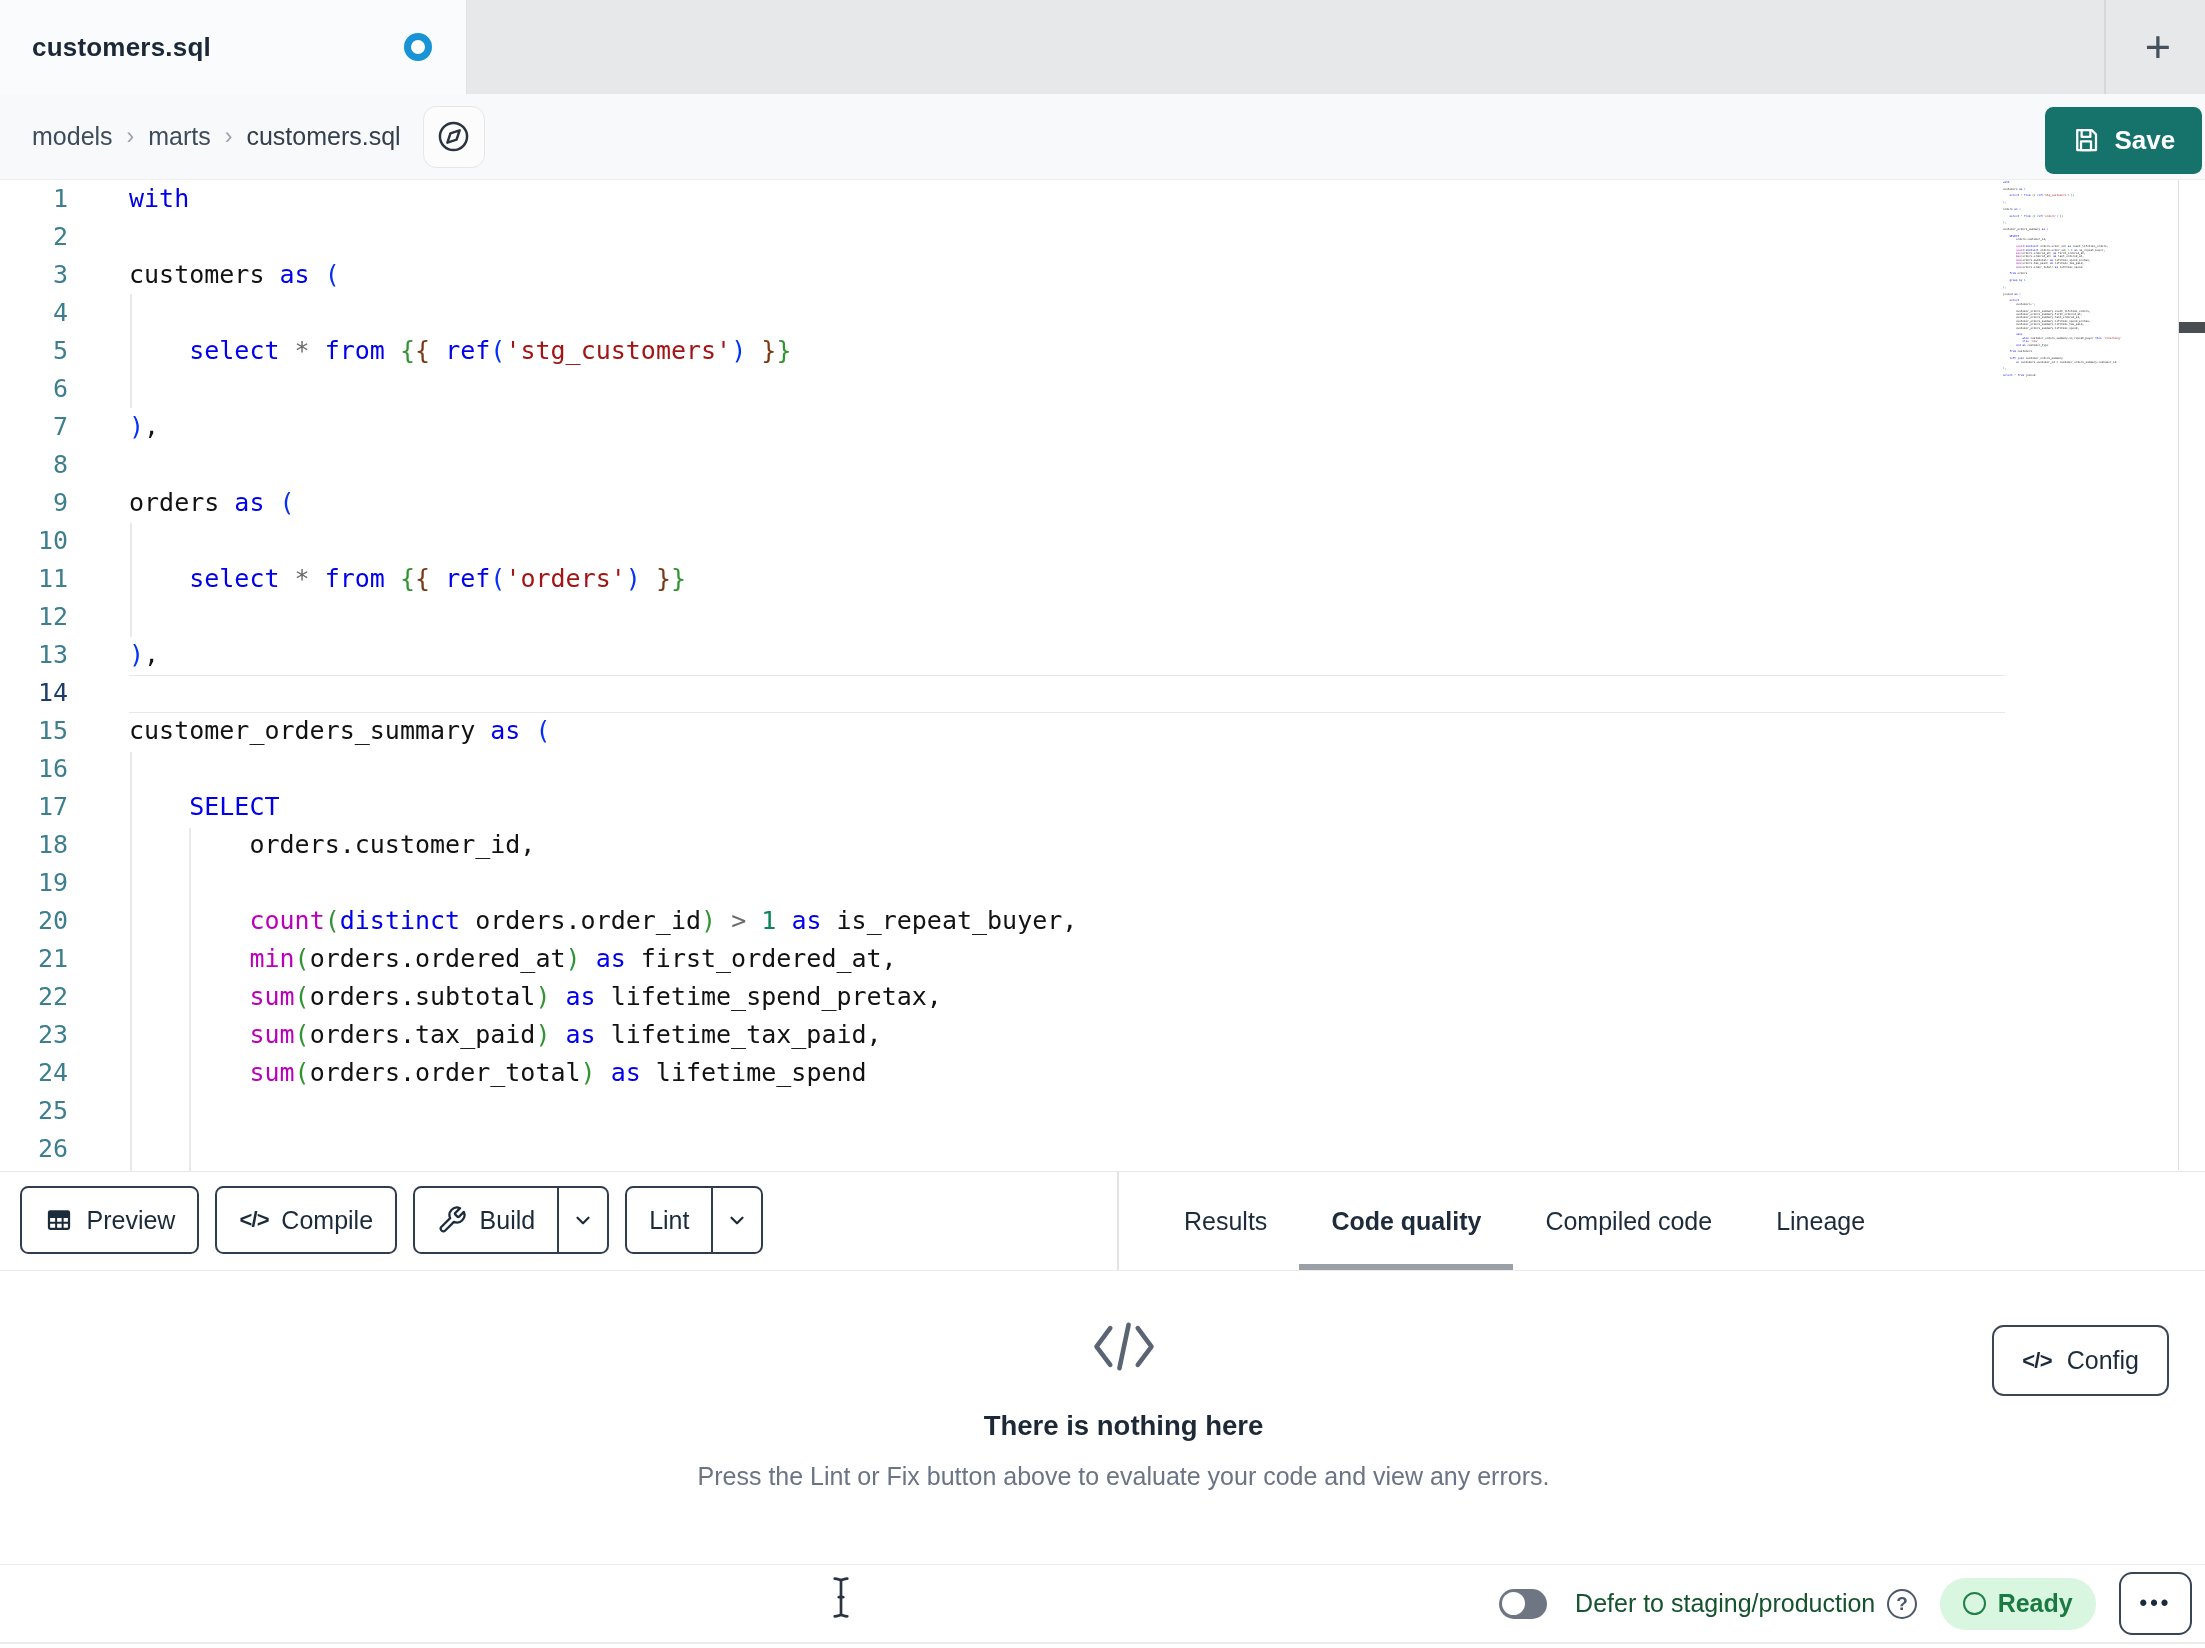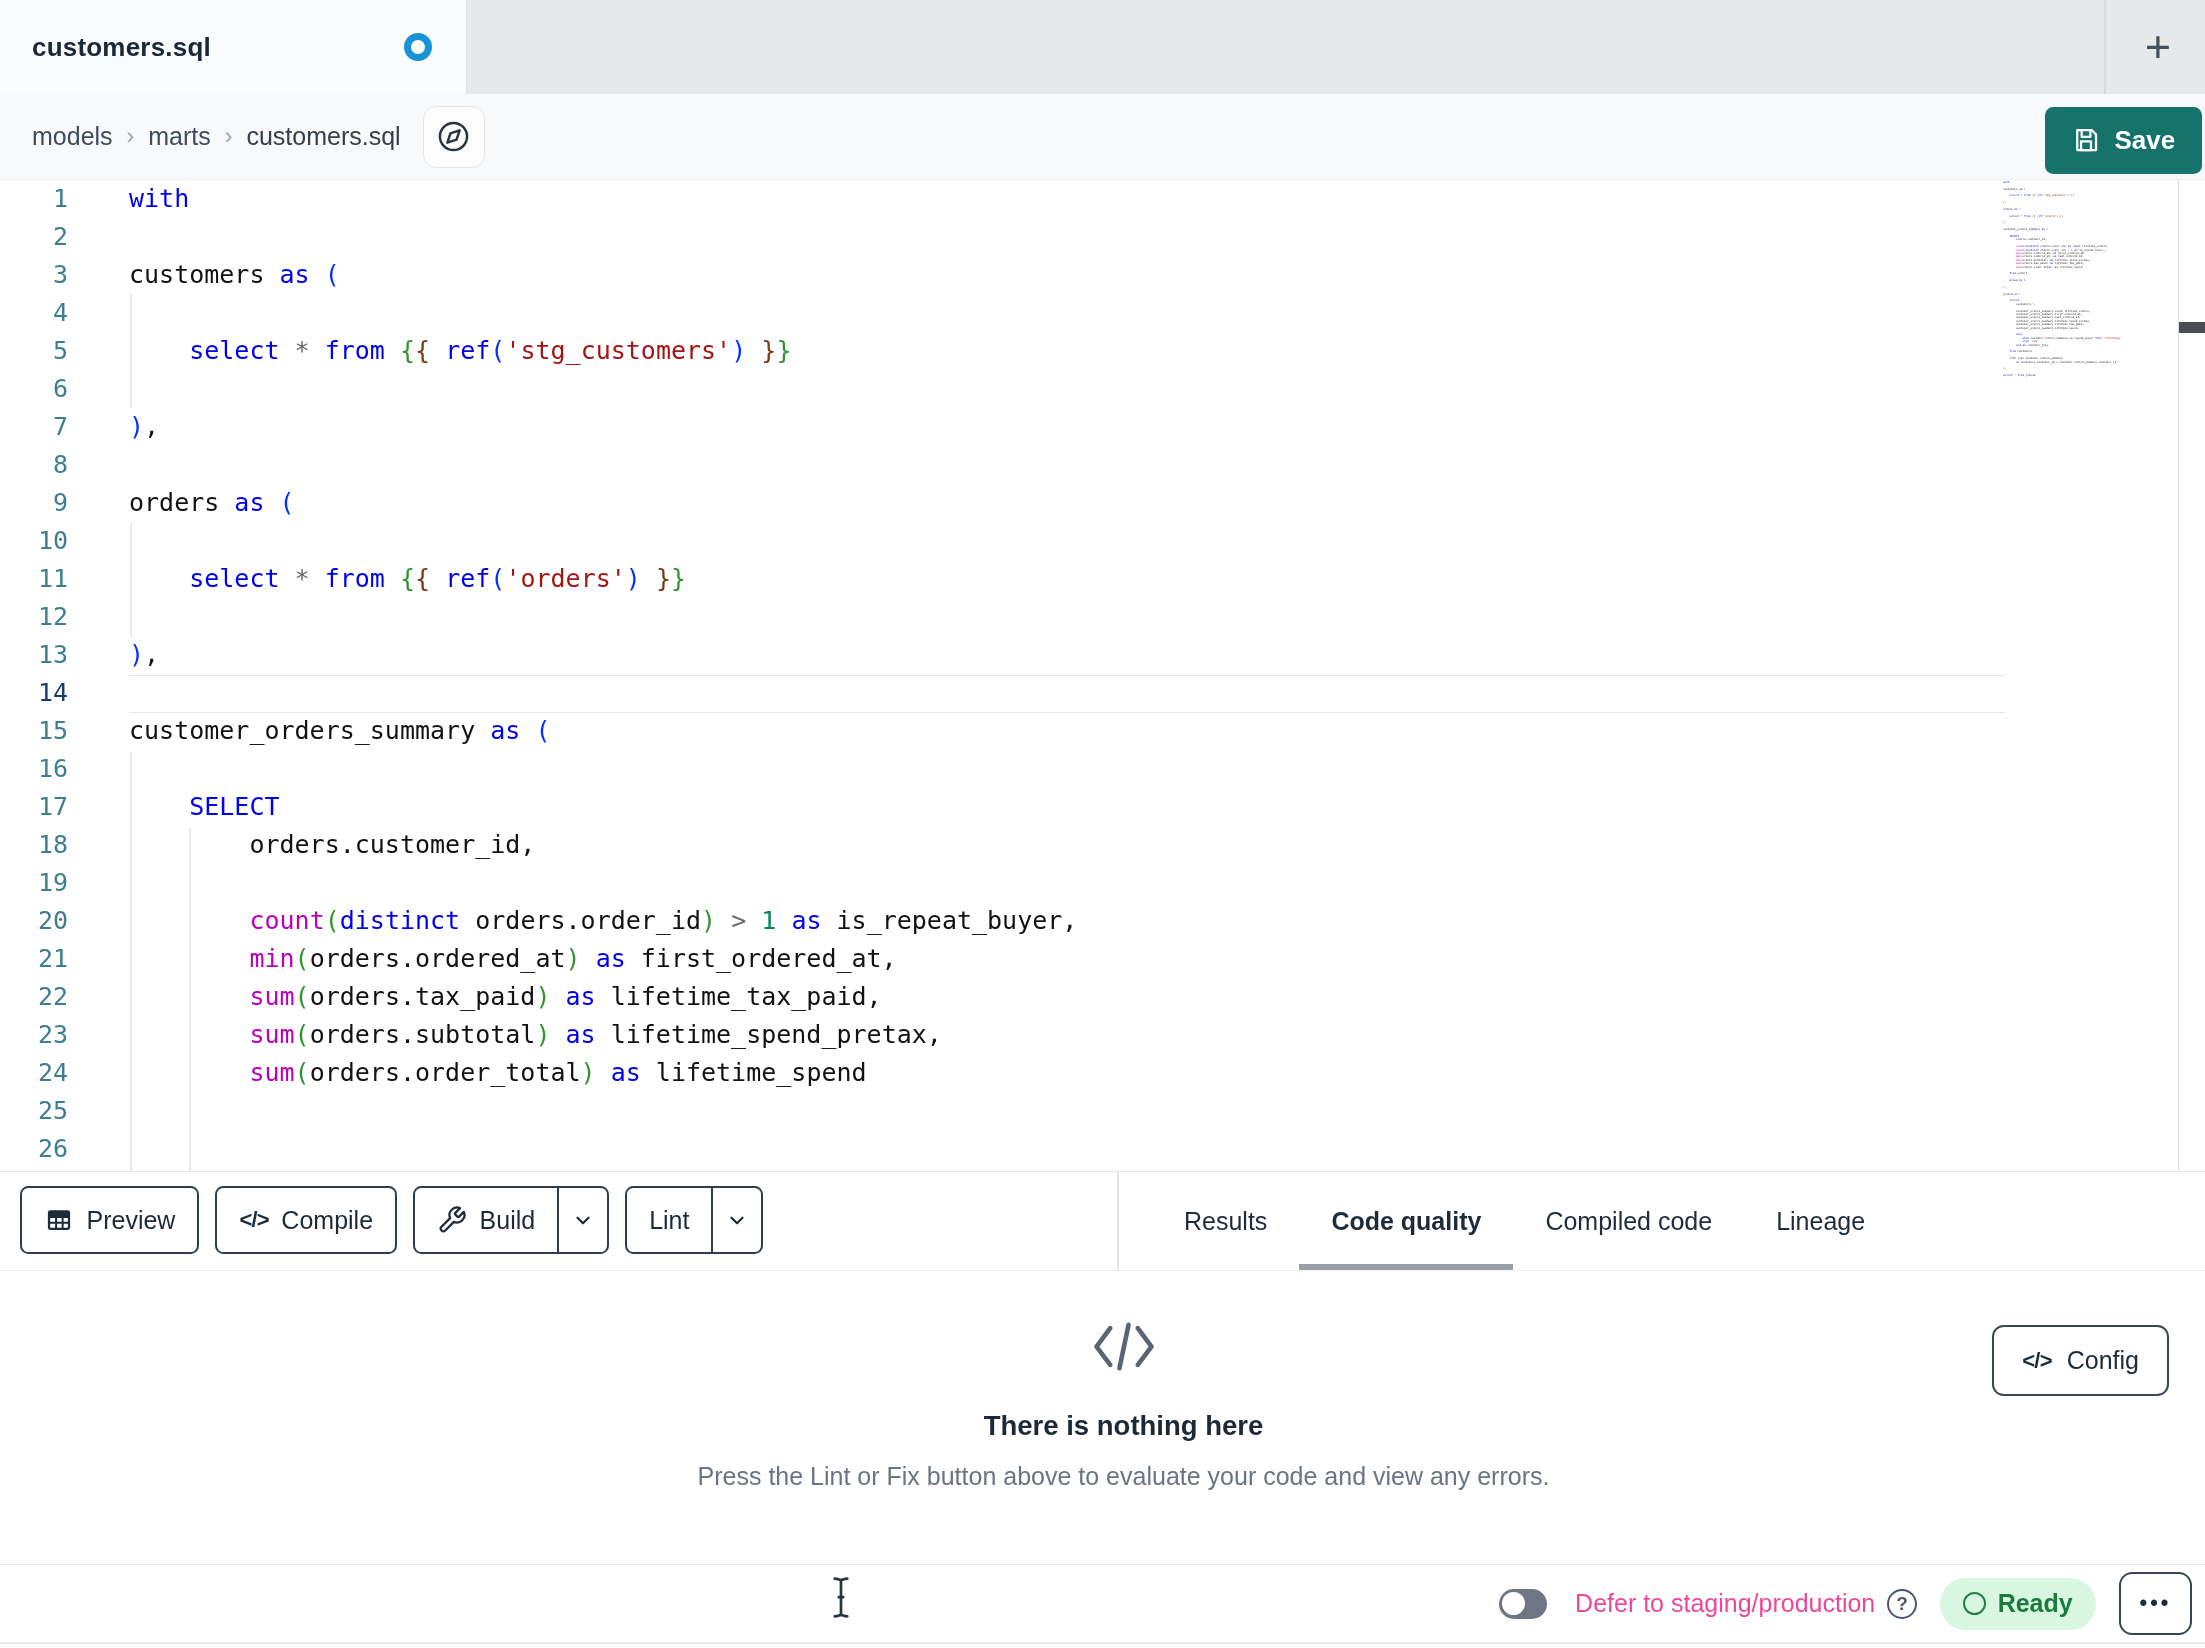--- a/index.html
+++ b/index.html
@@ -75,21 +75,21 @@
   .empty-title{margin-top:33px;font-size:27.5px;font-weight:700;color:#1d2937;}
   .empty-desc{margin-top:20px;font-size:25px;color:#6a7484;}
 
   
   .statusbar{position:absolute;left:0;top:1564px;width:2205px;height:78px;background:#fff;
              border-top:1.7px solid #e8e9ea;display:flex;align-items:center;justify-content:flex-end;
              padding-right:13.3px;box-sizing:border-box;}
   .bottom-edge{position:absolute;left:0;top:1642px;width:2205px;height:1.7px;background:#ebebeb;}
   .toggle{width:48px;height:30px;border-radius:15px;background:#6e7684;position:relative;cursor:pointer;flex:none;}
   .toggle-knob{position:absolute;left:3.3px;top:3.3px;width:23px;height:23px;border-radius:50%;background:#fff;}
-  .defer-label{font-size:25px;color:#ec4899;margin-left:28px;}
+  .defer-label{font-size:25px;color:#14532d;margin-left:28px;}
   .help-icon{width:30px;height:30px;border-radius:50%;border:2.1px solid #4c5868;color:#4c5868;font-size:19px;
              display:flex;align-items:center;justify-content:center;font-weight:700;margin-left:11.7px;
              box-sizing:border-box;cursor:pointer;}
   .ready{height:52px;padding:0 23px;border-radius:26px;background:#D9F6E0;display:flex;align-items:center;
          gap:11.7px;font-size:25px;color:#1A7A41;font-weight:600;margin-left:23px;cursor:pointer;}
   .ready-circle{width:23px;height:23px;border-radius:50%;border:2.5px solid #1f8148;box-sizing:border-box;}
   .more-btn{width:73px;height:63px;border:2.1px solid #3a4555;border-radius:13.3px;background:#fff;
             display:flex;align-items:center;justify-content:center;margin-left:23px;cursor:pointer;}
   .dots{font-size:23px;letter-spacing:2.5px;color:#1c2b3a;line-height:1;}
   .ibeam{position:absolute;left:830px;top:1576px;}
@@ -183,22 +183,22 @@
         <div class="cl"></div>
         <div class="cl"><span class="c-b0">)</span>,</div>
         <div class="cl"></div>
         <div class="cl">customer_orders_summary <span class="c-kw">as</span> <span class="c-b0">(</span></div>
         <div class="cl"></div>
         <div class="cl">    <span class="c-kw">SELECT</span></div>
         <div class="cl">        orders.customer_id,</div>
         <div class="cl"></div>
         <div class="cl">        <span class="c-fn">count</span><span class="c-b1">(</span><span class="c-kw">distinct</span> orders.order_id<span class="c-b1">)</span> <span class="c-op">&gt;</span> <span class="c-num">1</span> <span class="c-kw">as</span> is_repeat_buyer,</div>
         <div class="cl">        <span class="c-fn">min</span><span class="c-b1">(</span>orders.ordered_at<span class="c-b1">)</span> <span class="c-kw">as</span> first_ordered_at,</div>
+        <div class="cl">        <span class="c-fn">sum</span><span class="c-b1">(</span>orders.subtotal<span class="c-b1">)</span> <span class="c-kw">as</span> lifetime_spend_pretax,</div>
         <div class="cl">        <span class="c-fn">sum</span><span class="c-b1">(</span>orders.tax_paid<span class="c-b1">)</span> <span class="c-kw">as</span> lifetime_tax_paid,</div>
-        <div class="cl">        <span class="c-fn">sum</span><span class="c-b1">(</span>orders.subtotal<span class="c-b1">)</span> <span class="c-kw">as</span> lifetime_spend_pretax,</div>
         <div class="cl">        <span class="c-fn">sum</span><span class="c-b1">(</span>orders.order_total<span class="c-b1">)</span> <span class="c-kw">as</span> lifetime_spend</div>
       </div>
     <div class="guide" style="left:130px;top:114px;height:114px;"></div>
     <div class="guide" style="left:130px;top:343px;height:114px;"></div>
     <div class="guide" style="left:130px;top:572px;height:419px;"></div>
     <div class="guide" style="left:189px;top:648px;height:343px;"></div>
     <div class="minimap" id="minimap">
         <div class="ml"><span class="c-kw">with</span></div>
         <div class="ml"></div>
         <div class="ml">customers <span class="c-kw">as</span> <span class="c-b0">(</span></div>

